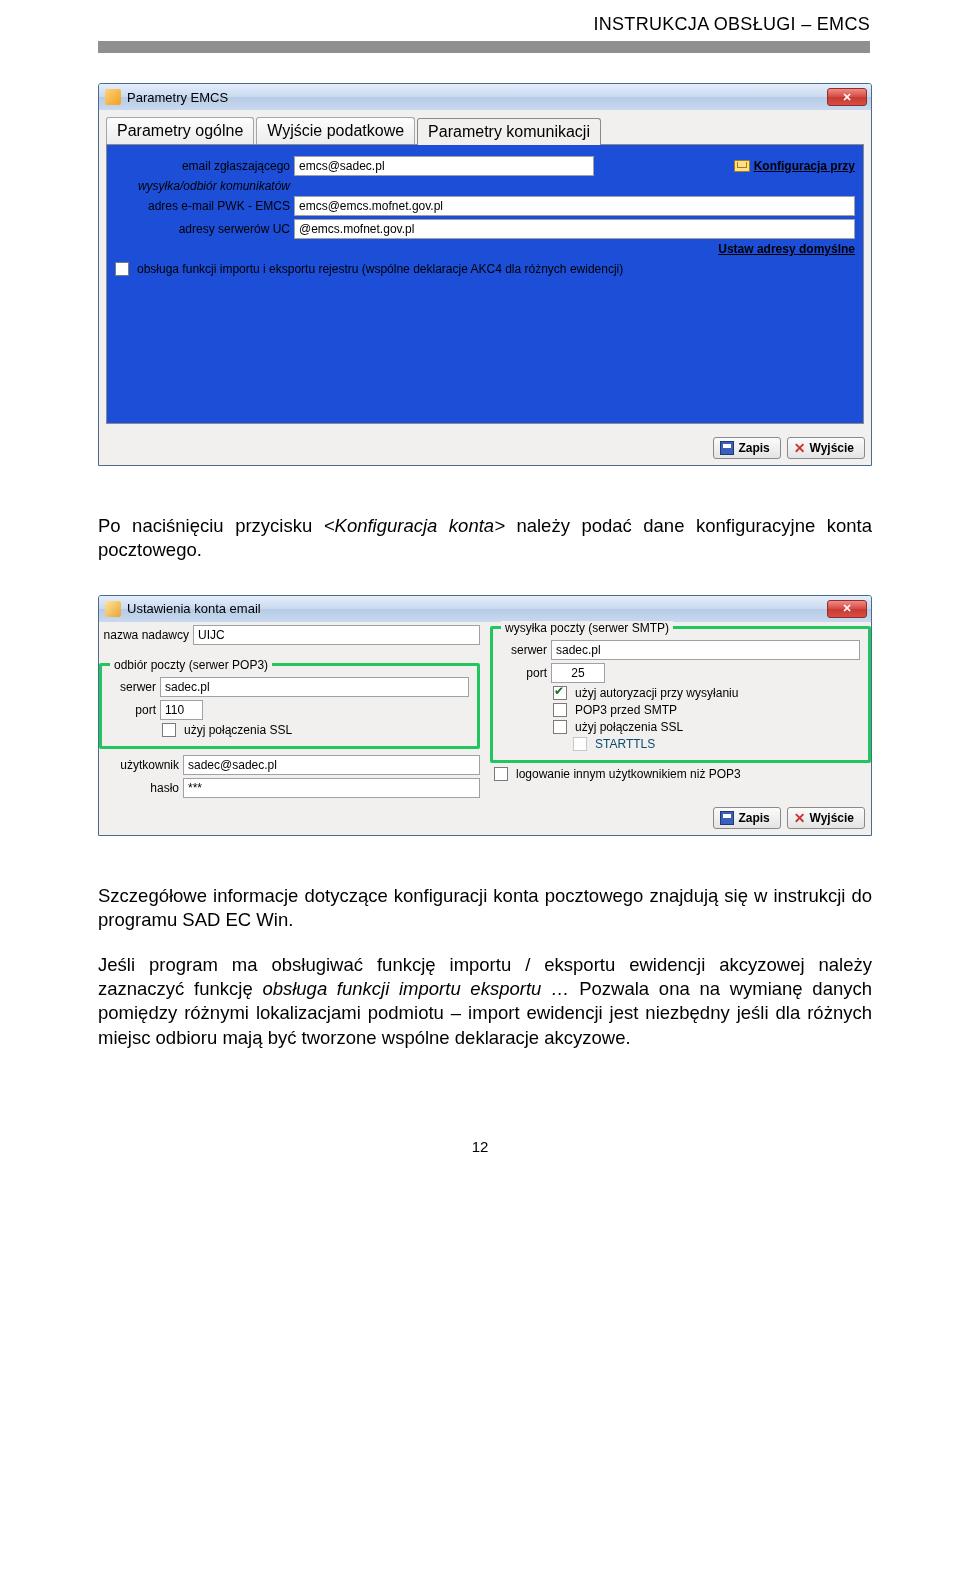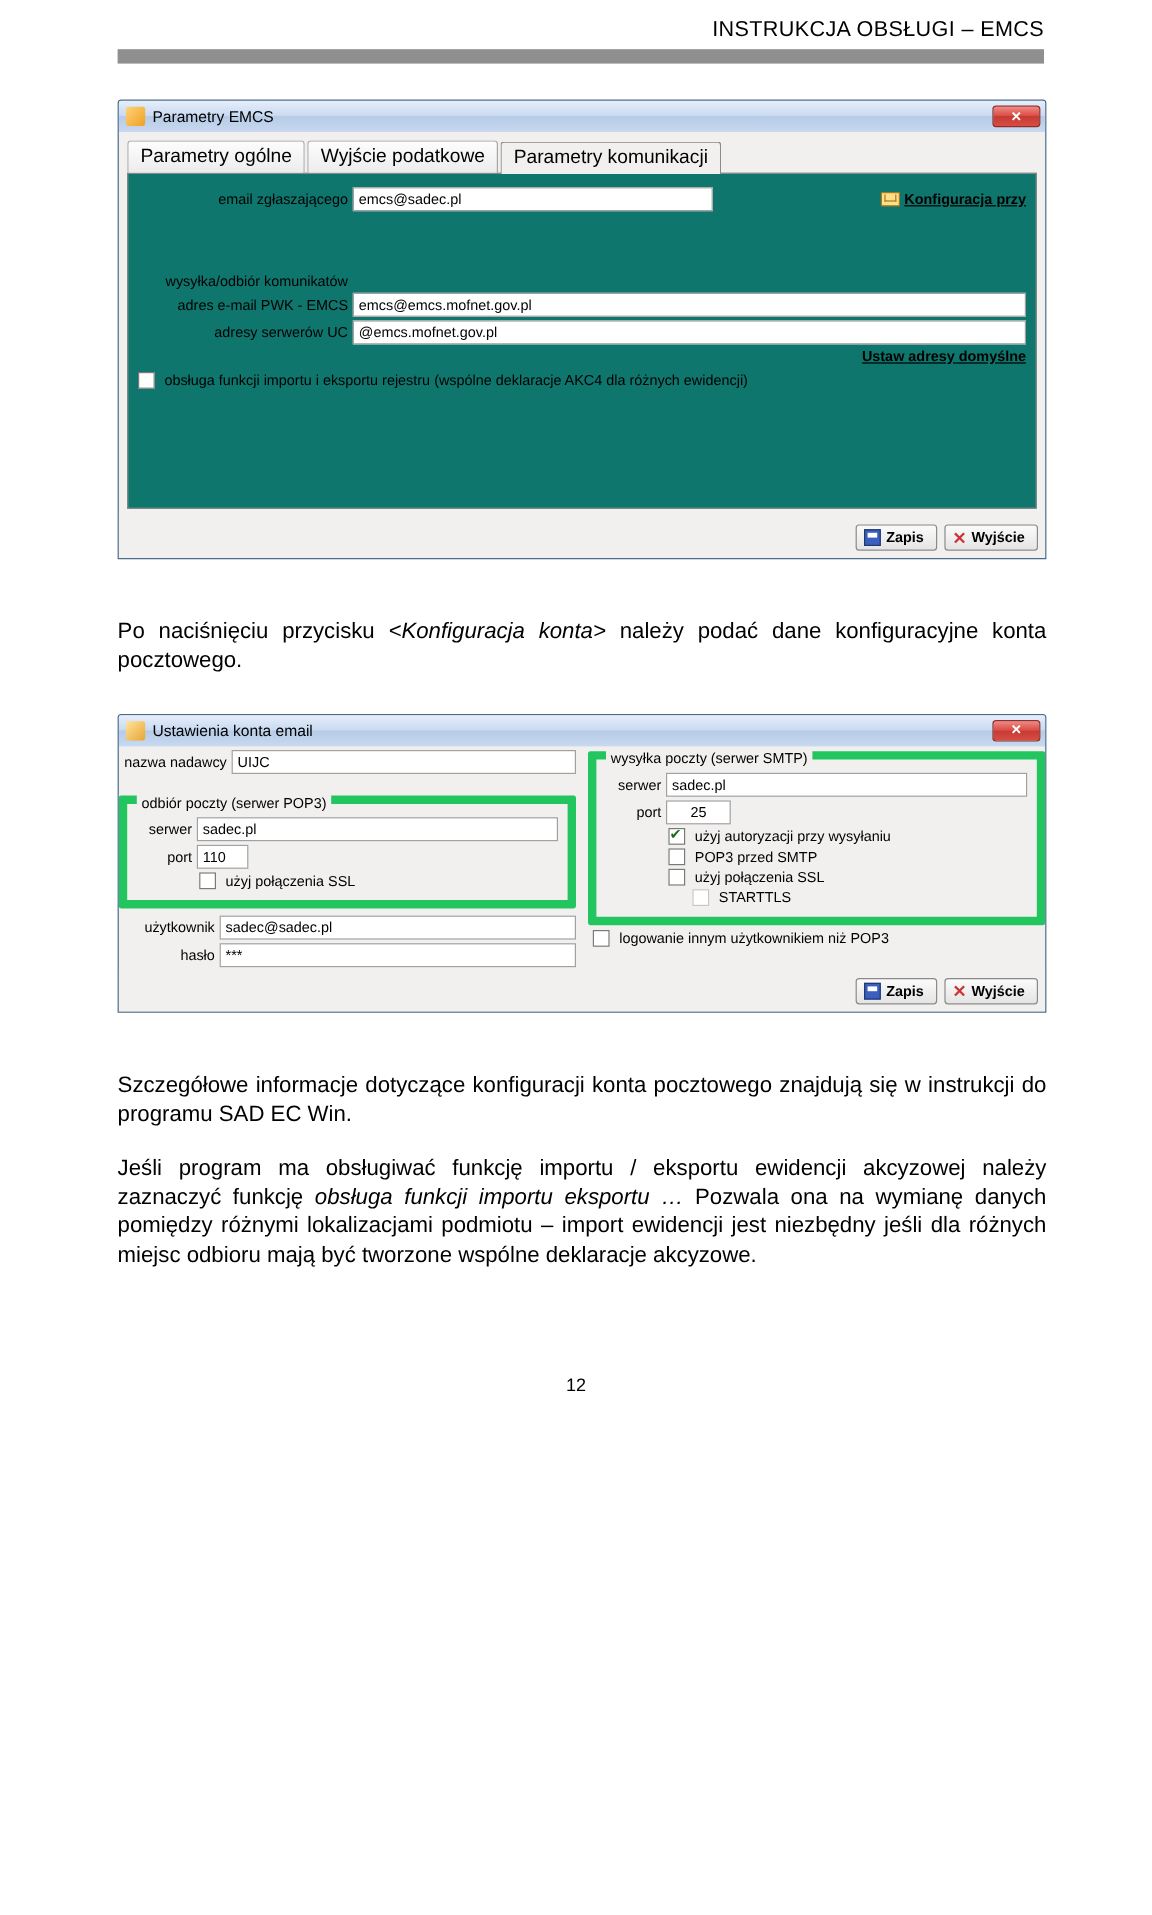--- a/index.html
+++ b/index.html
@@ -80,21 +80,21 @@
     background: #f2f0ef;
     border-color: #8a8a8a;
     position: relative; top:1px;
     font-weight: normal;
   }
   .tab-panel {
     border:1px solid #8a8a8a;
     border-top:1px solid #8a8a8a;
     margin: 0 3px 3px 3px;
     padding: 8px 8px 4px 8px;
-    background: #0f766e;
+    background: #1d4ed8;
     min-height: 280px;
   }
 
   .row { display:flex; align-items:center; margin: 3px 0; gap:4px; }
   .lbl-r { text-align:right; display:inline-block; }
   .inp {
     border:1px solid #a1a1a1;
     background:#fff;
     height:20px;
     padding:1px 4px;
@@ -104,21 +104,21 @@
     display:inline-flex; align-items:center; gap:4px;
     font-weight:bold; text-decoration:underline; cursor:pointer;
   }
   .icon-mail { width:16px; height:12px; background:#ffe08a; border:1px solid #a77b1b; border-radius:1px; position:relative; }
   .icon-mail:after { content:""; position:absolute; left:2px; right:2px; top:1px; height:5px; border-bottom:1px solid #a77b1b; border-left:1px solid #a77b1b; border-right:1px solid #a77b1b; transform: skewY(0deg); }
 
   .chk { display:inline-block; width:14px; height:14px; border:1px solid #7a7a7a; background:#fff; margin-right:4px; vertical-align:-3px; position:relative; }
   .chk.checked:after { content:"✔"; position:absolute; font-size:12px; left:0; top:-3px; color:#1a6b1a; }
 
   .group {
-    border:7px solid #22c55e;
+    border:3px solid #22c55e;
     border-radius:2px;
     padding: 8px 8px 6px 8px;
     margin: 4px 0;
     position:relative;
   }
   .group-title {
     position:absolute; top:-8px; left:8px;
     background:#f2f0ef;
     padding:0 4px;
     font-size:12px;
@@ -134,21 +134,21 @@
     background: linear-gradient(#fbfbfb,#e4e4e4);
     padding: 3px 10px 3px 6px;
     border-radius:3px;
     display:inline-flex; align-items:center; gap:4px;
     font: 12px Tahoma, Arial, sans-serif; font-weight:bold;
   }
   .icon-save { width:14px; height:14px; background:#3a5fbf; border:1px solid #22376e; position:relative; }
   .icon-save:after{content:""; position:absolute; left:2px; right:2px; top:2px; height:4px; background:#fff;}
   .icon-x { color:#c33; font-weight:bold; font-size:14px; line-height:14px; }
 
-  .grey { color:#000000; }
+  .grey { color:#0c4a6e; }
 
   
   .cols { display:flex; gap:10px; }
   .col { flex:1; }
 </style>
 </head>
 <body>
 
 <div class="page-header">INSTRUKCJA OBSŁUGI – EMCS</div>
 <div class="header-rule"></div>
@@ -171,21 +171,21 @@
           <span class="lbl-r" style="width:175px;">email zgłaszającego</span>
           <input class="inp" style="width: 300px;" value="emcs@sadec.pl">
           <span style="flex:1"></span>
           <span class="link-btn">
             <span class="icon-mail"></span>
             <span>Konfiguracja przy</span>
           </span>
         </div>
 
         <div class="row">
-          <span class="lbl-r" style="width:175px;margin-top:48px;">wysyłka/odbiór komunikatów</span>
+          <span class="lbl-r" style="width:175px;font-style:italic;">wysyłka/odbiór komunikatów</span>
         </div>
         <div class="row">
           <span class="lbl-r" style="width:175px;">adres e-mail PWK - EMCS</span>
           <input class="inp" style="flex: 1 1 0%;" value="emcs@emcs.mofnet.gov.pl">
         </div>
         <div class="row">
           <span class="lbl-r" style="width:175px;">adresy serwerów UC</span>
           <input class="inp" style="flex: 1 1 0%;" value="@emcs.mofnet.gov.pl">
         </div>
         <div class="row" style="justify-content:flex-end;">

